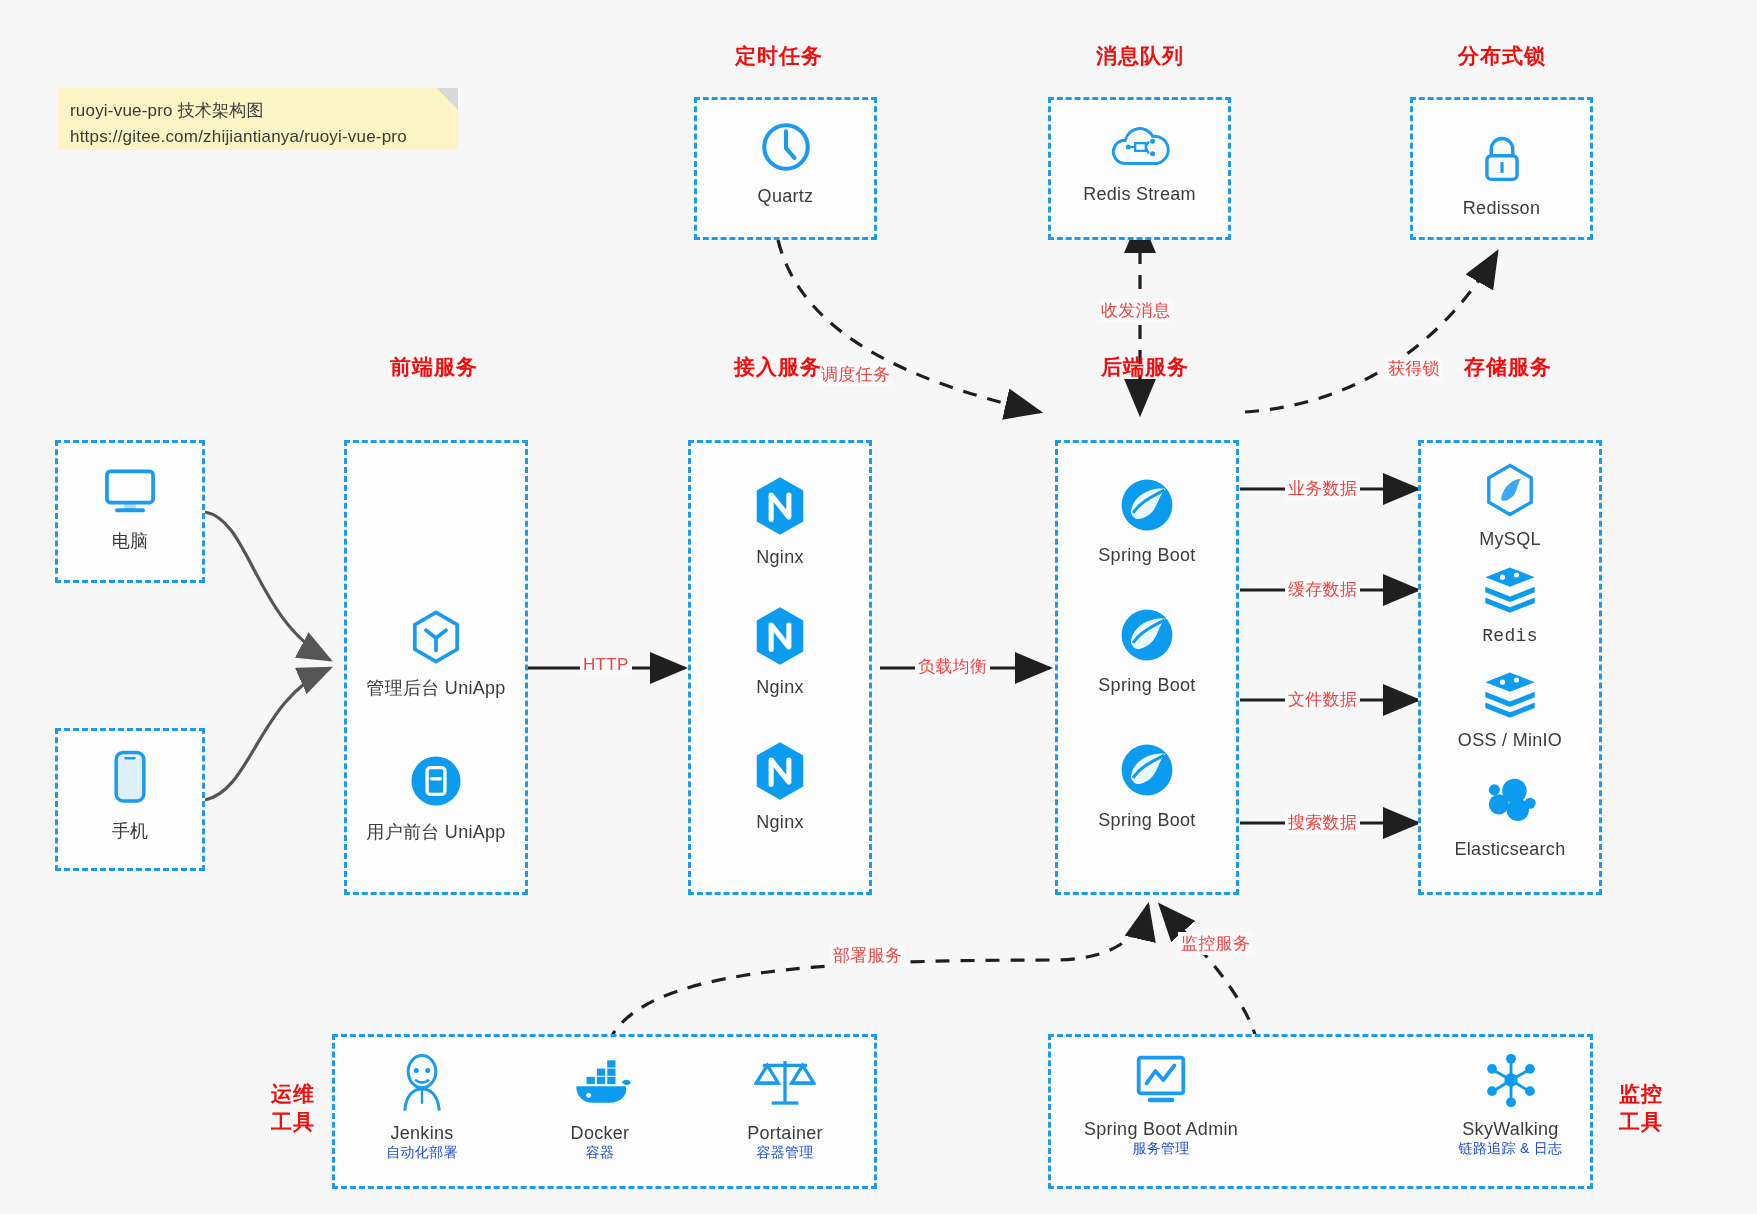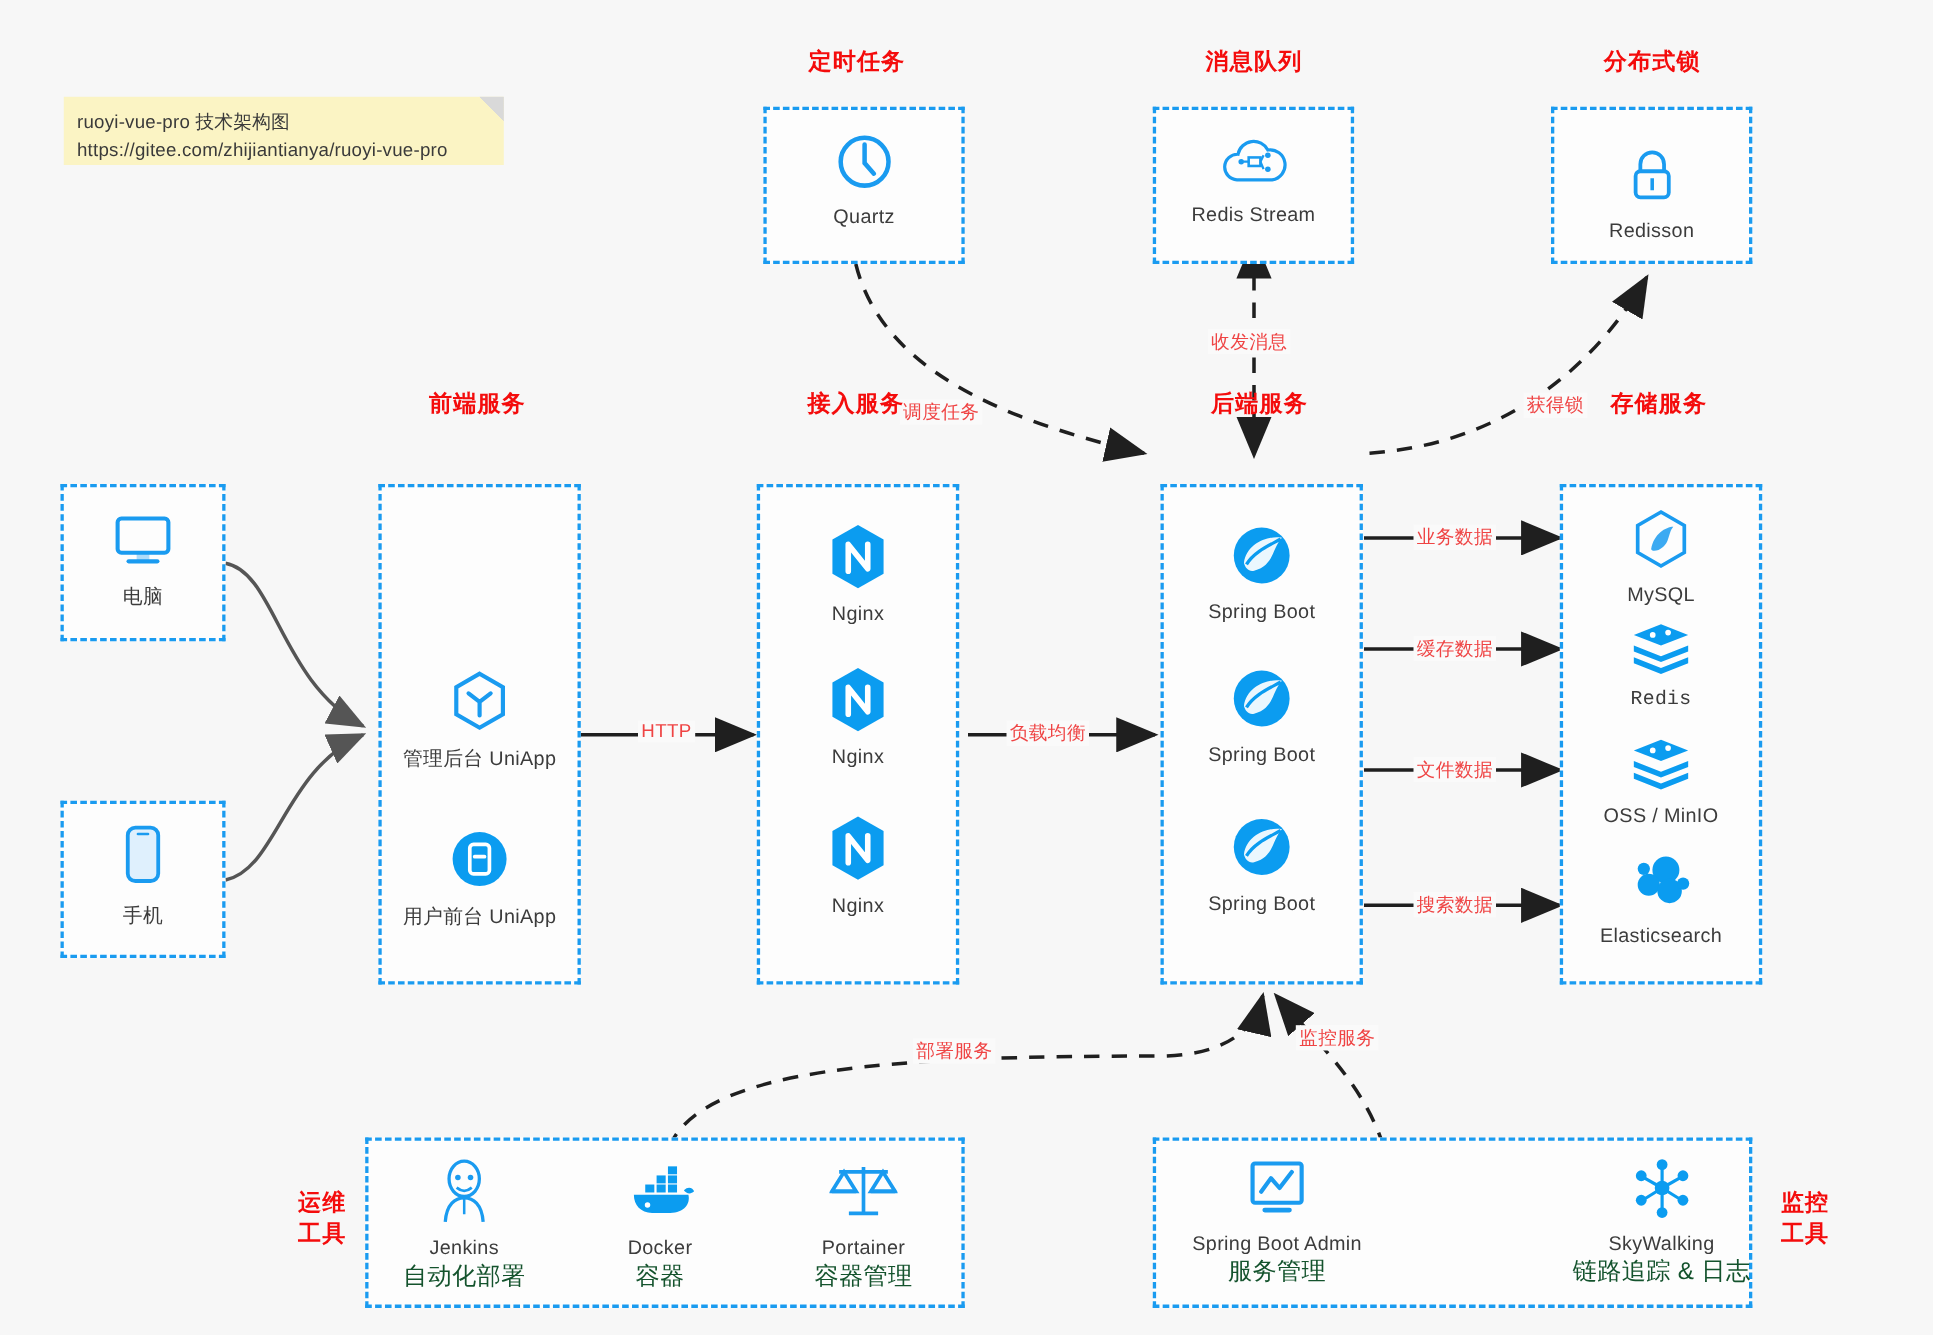--- a/index.html
+++ b/index.html
@@ -30,21 +30,21 @@
     text-align:center; white-space:nowrap; letter-spacing:1px;
   }
   .gtitle.side { line-height:28px; }
 
   
   .node {
     position:absolute; width:100%; left:0; text-align:center;
   }
   .node .ico { display:block; margin:0 auto 6px; }
   .node .lbl { font-size:18px; color:#3c3c3c; white-space:nowrap; letter-spacing:.3px; }
-  .node .sub { font-size:22px; color:#14532d; white-space:nowrap; letter-spacing:.3px; }
+  .node .sub { font-size:14px; color:#1d4ed8; white-space:nowrap; letter-spacing:.3px; }
 
   
   .elabel {
     position:absolute; background:#fafafa; font-size:17px; color:#ef4444;
     white-space:nowrap; padding:0 3px; letter-spacing:.3px;
   }
 </style>
 </head>
 <body>
 

